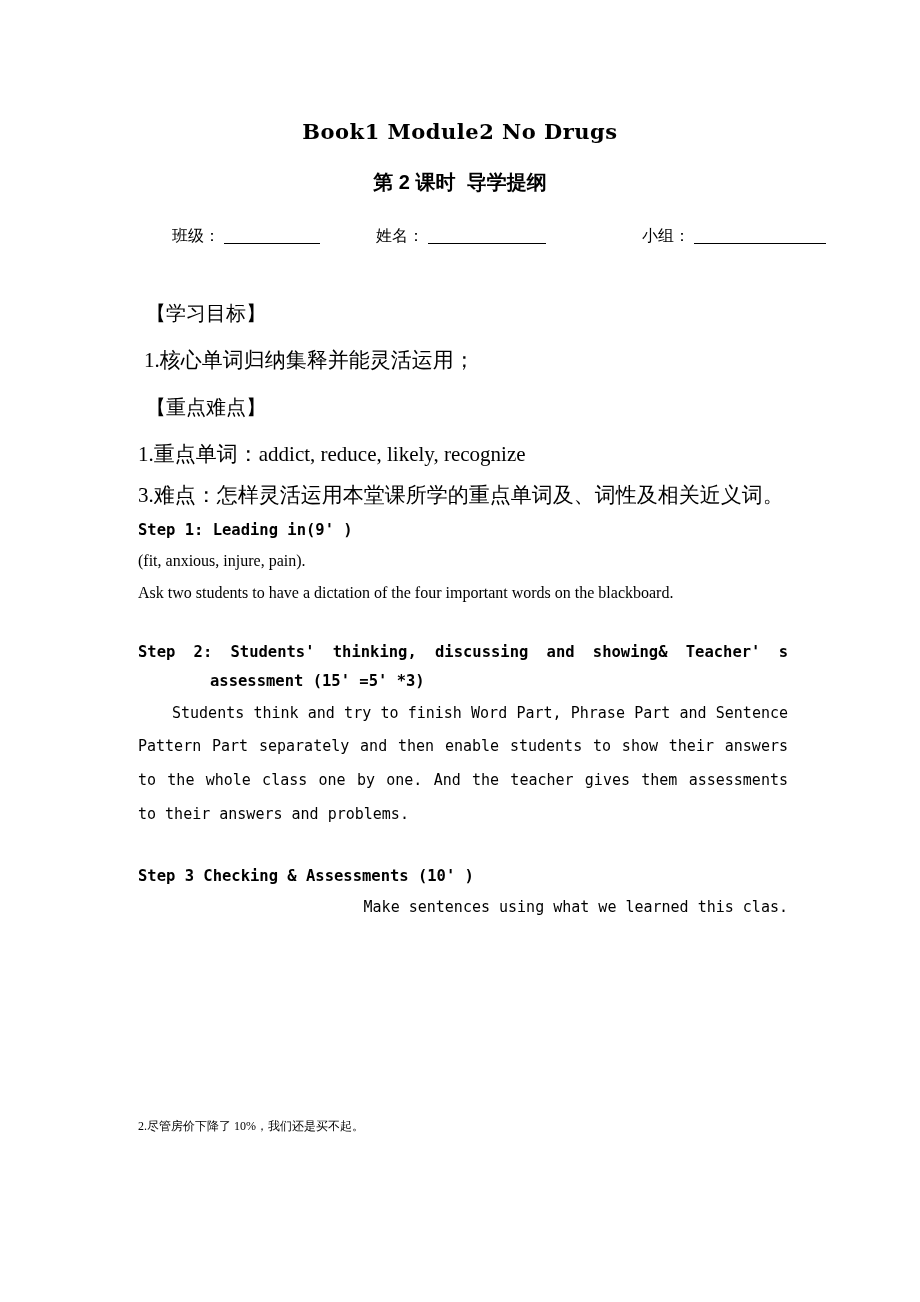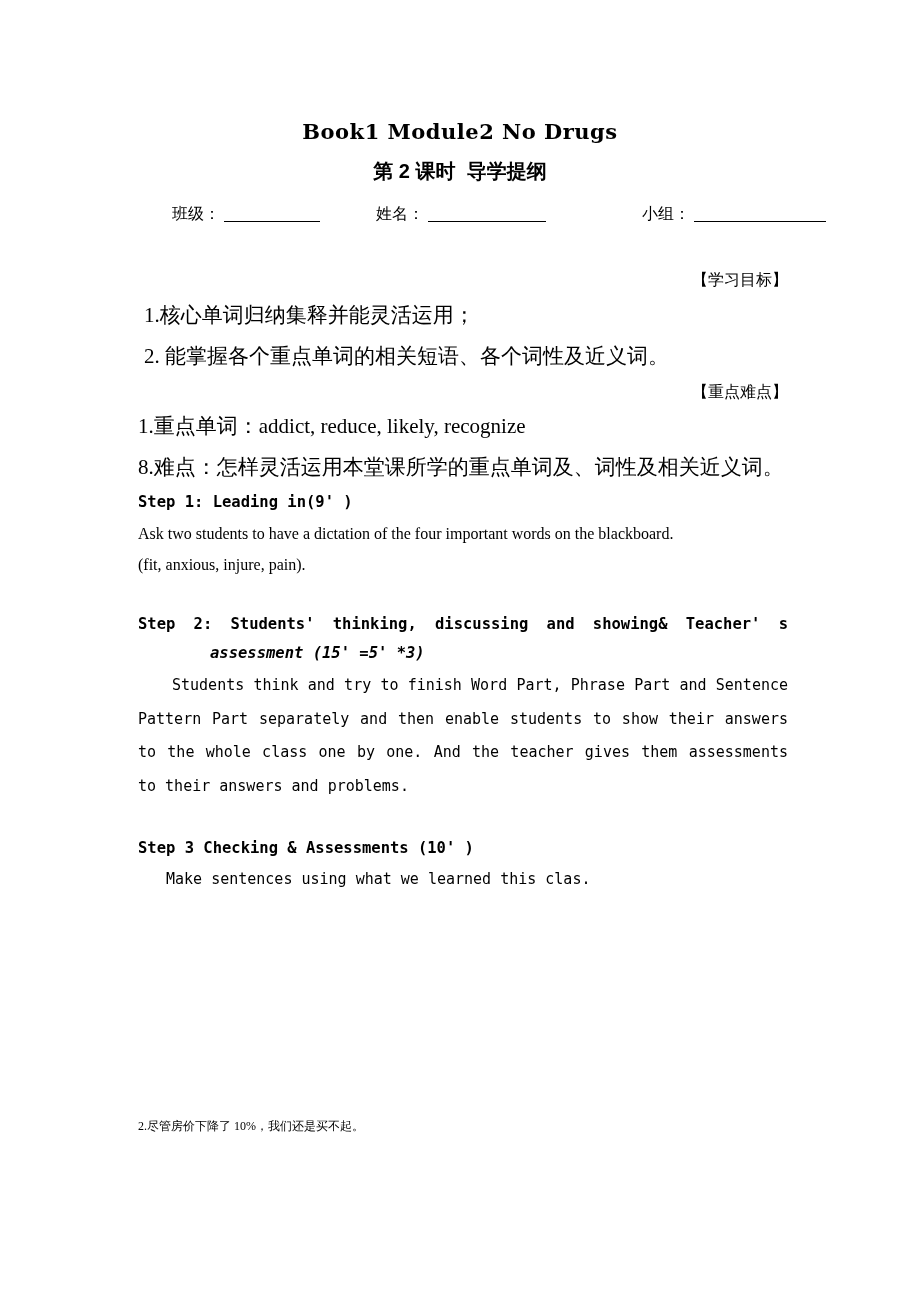--- a/index.html
+++ b/index.html
@@ -30,21 +30,21 @@
     margin: 0;
     padding-top: 119px;
     line-height: 1.2;
     white-space: pre;
   }
   .title-sub {
     text-align: center;
     font-family: "Liberation Sans", "DejaVu Sans", sans-serif;
     font-weight: bold;
     font-size: 20px;
-    margin: 1px;
+    margin: 12px;
     padding-top: 14px;
     line-height: 1.2;
     white-space: pre;
   }
 
   
   .form-row {
     display: flex;
     align-items: flex-end;
     margin: 0;
@@ -73,25 +73,24 @@
   .gap-b { width: 96px; }
 
   
   .content {
     padding-left: 138px;
     padding-right: 132px;
     padding-top: 40px;
   }
   .sec-head {
     font-family: "Liberation Serif", "DejaVu Serif", serif;
-    font-size: 16px;
+    font-size: 20px;
     line-height: 1.85;
-    margin: 0;
-    white-space: pre;
-    text-align: right;
+    margin: 8px;
+    white-space: pre;
   }
   .cn-line {
     font-family: "Liberation Serif", "DejaVu Serif", serif;
     font-size: 21px;
     line-height: 1.95;
     margin: 0;
     white-space: pre;
   }
   .cn-line.indent-sm { padding-left: 6px; }
 
@@ -106,21 +105,20 @@
   .mono-head.justified {
     white-space: normal;
     text-align: justify;
     text-align-last: justify;
   }
   .mono-head.line2 {
     padding-left: 72px;
     text-align: left;
     text-align-last: left;
     white-space: pre;
-    font-style: italic;
   }
 
   .serif-body {
     font-family: "Liberation Serif", "DejaVu Serif", serif;
     font-size: 16px;
     line-height: 1.95;
     margin: 0;
     white-space: pre;
   }
   .mono-body {
@@ -132,20 +130,21 @@
     text-align-last: left;
   }
   .mono-body .lead-indent { display: inline-block; width: 34px; }
   .mono-body-line {
     font-family: "DejaVu Sans Mono", "Liberation Mono", monospace;
     font-size: 15px;
     line-height: 2.2;
     margin: 0;
     padding-left: 28px;
     white-space: pre;
+    text-align: right;
   }
   .spacer-md { height: 30px; }
 
   
   .rule-wrap { position: relative; }
   .bottom-line {
     position: absolute;
     left: 138px;
     top: 1106px;
     font-family: "Liberation Serif", "DejaVu Serif", serif;
@@ -183,30 +182,29 @@
     <span class="form-field">
       <span class="fl">小组：</span>
       <span class="form-blank blank-3"></span>
     </span>
   </div>
 
   <div class="content">
 
     <p class="sec-head">【学习目标】</p>
     <p class="cn-line indent-sm">1.核心单词归纳集释并能灵活运用；</p>
-    <p class="cn-line indent-sm">2. 能掌握各个重点单词的相关短语、各个词性及近义词。</p>
 
     <p class="sec-head">【重点难点】</p>
     <p class="cn-line">1.重点单词：addict, reduce, likely, recognize</p>
-    <p class="cn-line">8.难点：怎样灵活运用本堂课所学的重点单词及、词性及相关近义词。</p>
+    <p class="cn-line">3.难点：怎样灵活运用本堂课所学的重点单词及、词性及相关近义词。</p>
 
 
     <p class="mono-head">Step 1: Leading in(9' )</p>
+    <p class="serif-body">(fit, anxious, injure, pain).</p>
     <p class="serif-body">Ask two students to have a dictation of the four important words on the blackboard.</p>
-    <p class="serif-body">(fit, anxious, injure, pain).</p>
 
     <div class="spacer-md"></div>
 
     <p class="mono-head justified">Step 2: Students'  thinking, discussing and showing&amp; Teacher' s</p>
     <p class="mono-head line2">assessment (15' =5' *3)</p>
     <p class="mono-body"><span class="lead-indent"></span><span>Students think and try to finish Word Part, Phrase Part and Sentence Pattern Part separately and then enable students to show their answers to the whole class one by one. And the teacher gives them assessments to their answers and problems.</span></p>
 
     <div class="spacer-md"></div>
 
     <p class="mono-head">Step 3 Checking &amp; Assessments (10' )</p>

